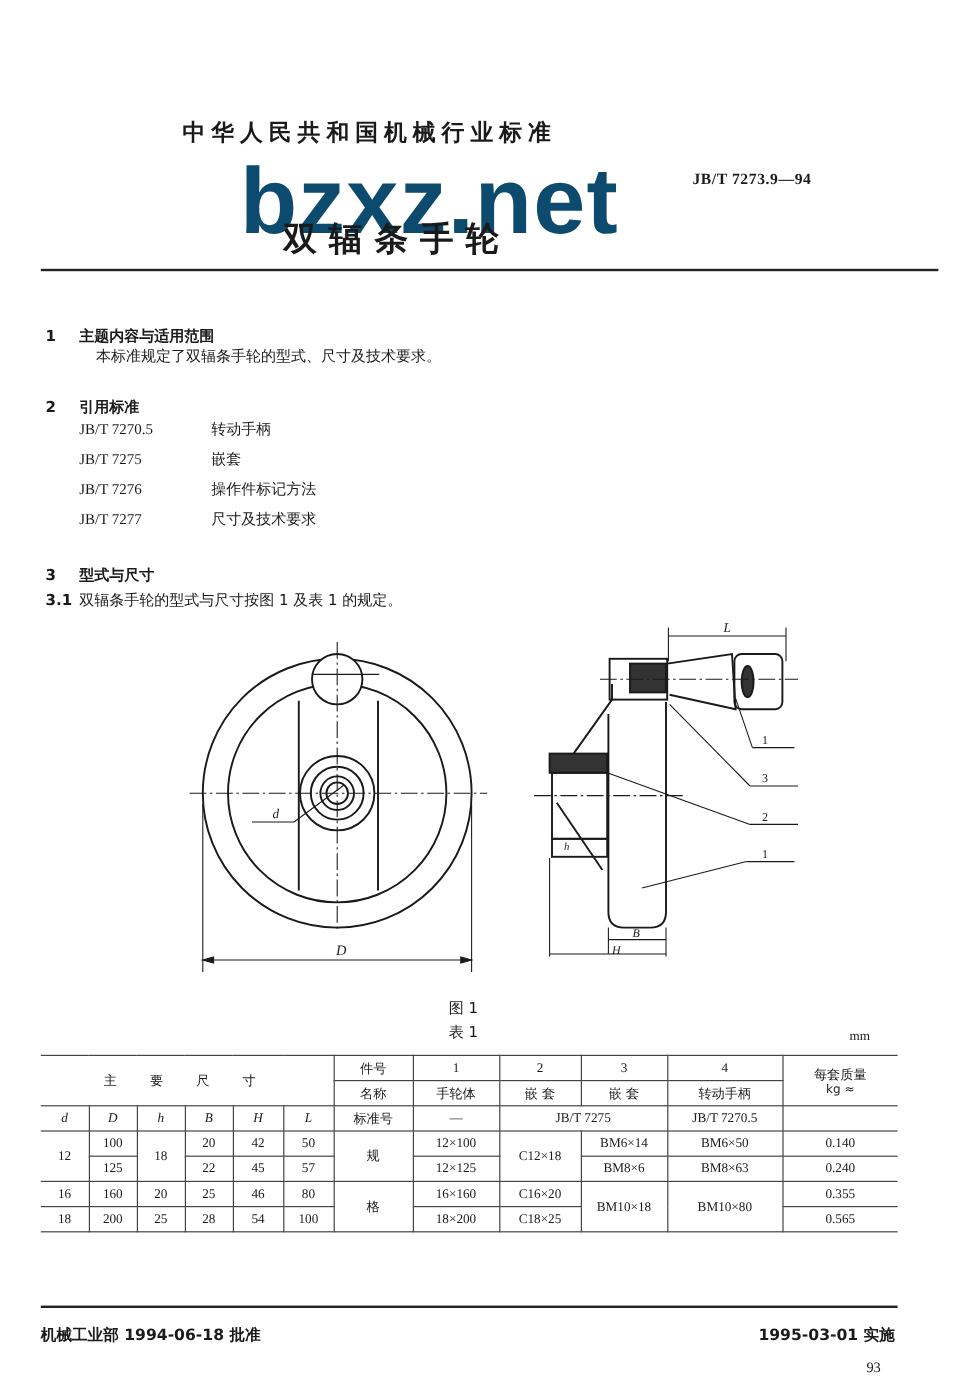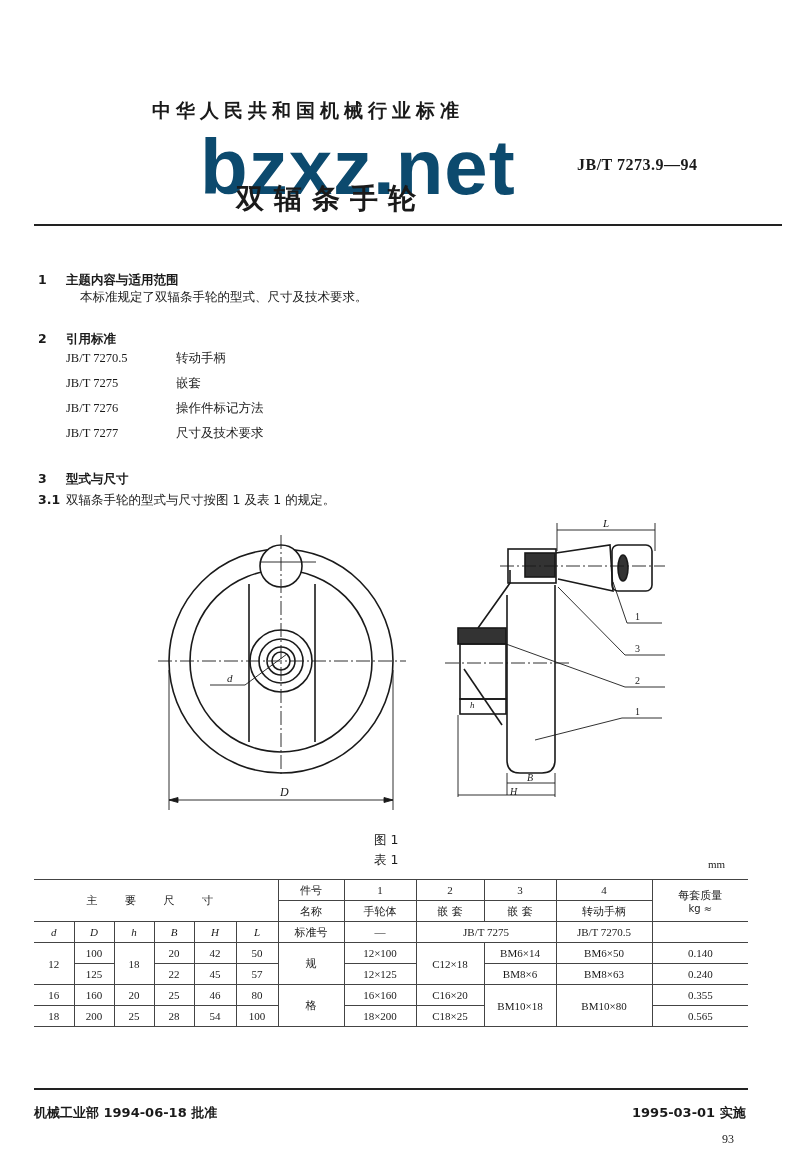--- a/index.html
+++ b/index.html
@@ -7,23 +7,22 @@
       width: 800px; height: 1158px; position: relative; overflow: hidden;
       font-family: "DejaVu Serif", "Liberation Serif", serif;
       color: #1a1a1a;
     }
     .abs { position: absolute; }
     .header-org {
       left: 152px; top: 98px; font-size: 19px; font-weight: bold; letter-spacing: 5px;
       font-family: "DejaVu Sans", sans-serif;
     }
     .std-code {
-      left: 577px; top: 141px; font-size: 16px; font-weight: bold; letter-spacing: 0.5px;
+      left: 577px; top: 141px; font-size: 13px; font-weight: bold; letter-spacing: 0.5px;
       font-family: "Liberation Serif", serif;
-      margin-top: 15px;
     }
     .watermark {
       left: 200px; top: 128px; font-size: 78px; font-weight: bold; color: #0c4a6e;
       font-family: "Liberation Sans", sans-serif; letter-spacing: 1px; line-height: 1;
     }
     .doc-title {
       left: 236px; top: 156px; font-size: 28px; font-weight: bold; letter-spacing: 10px;
       font-family: "DejaVu Sans", sans-serif;
       margin-top: 24px;
     }

